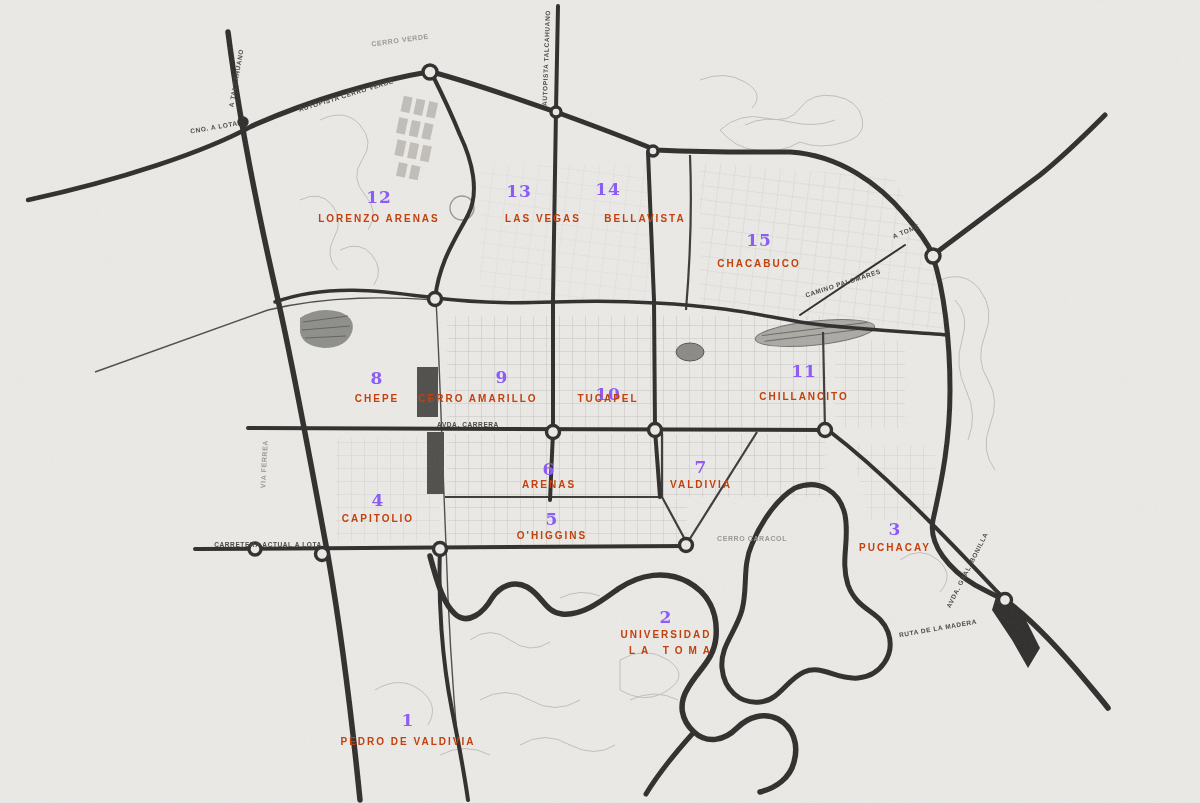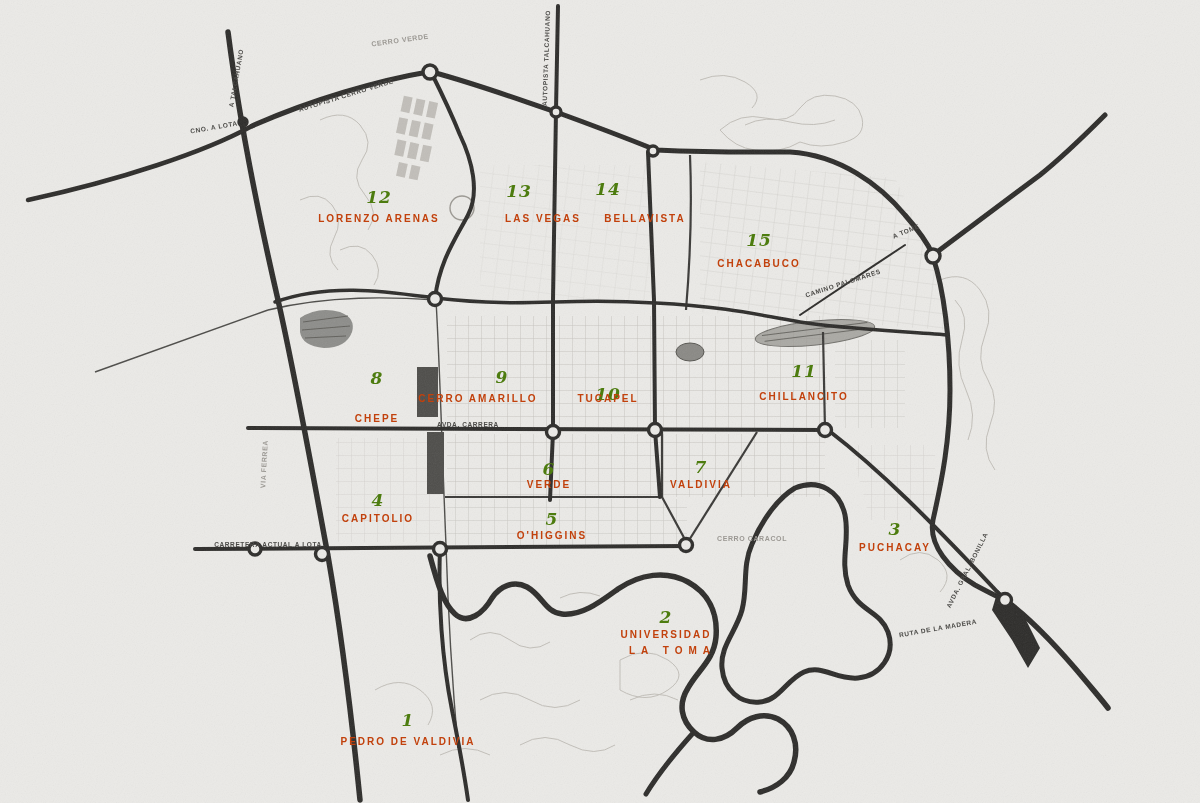--- a/index.html
+++ b/index.html
@@ -2,21 +2,21 @@
 <html><head>
 <meta charset="utf-8">
 <style>
   html,body{margin:0;padding:0;background:#dcdbd8;}
   #stage{position:relative;width:1200px;height:803px;overflow:hidden;
          background:#ebeae7;font-family:"Liberation Sans",sans-serif;}
   #mapsvg{position:absolute;left:0;top:0;}
   #labels{position:absolute;left:0;top:0;width:100%;height:100%;}
   .dnum{position:absolute;transform:translate(-50%,-50%);
         font-family:"DejaVu Serif",serif;font-weight:700;font-size:17px;
-        color:#4d7c0f;letter-spacing:1px;white-space:nowrap;font-style:italic;}
+        color:#8b5cf6;letter-spacing:1px;white-space:nowrap;}
   .dname{position:absolute;transform:translate(-50%,-50%);
          font-family:"Liberation Sans",sans-serif;font-weight:700;font-size:10px;
          color:#c2410c;letter-spacing:2px;white-space:nowrap;}
   .dname2{letter-spacing:6px;padding-left:13px;}
   .rlab{position:absolute;font-weight:700;font-size:6.5px;color:#4c4b48;
         letter-spacing:.6px;white-space:nowrap;}
   .rlab.faint{color:#9b9893;font-size:7px;}
   .grain{position:absolute;left:0;top:0;width:100%;height:100%;pointer-events:none;}
 </style>
 </head>
@@ -181,25 +181,25 @@
       <div class="dnum" style="left: 666px; top: 617px;">2</div>
       <div class="dname" style="left: 666px; top: 634px;">UNIVERSIDAD</div>
       <div class="dname dname2" style="left: 666px; top: 650px;">LA TOMA</div>
       <div class="dnum" style="left: 895px; top: 529px;">3</div>
       <div class="dname" style="left: 895px; top: 547px;">PUCHACAY</div>
       <div class="dnum" style="left: 378px; top: 500px;">4</div>
       <div class="dname" style="left: 378px; top: 518px;">CAPITOLIO</div>
       <div class="dnum" style="left: 552px; top: 519px;">5</div>
       <div class="dname" style="left: 552px; top: 535px;">O'HIGGINS</div>
       <div class="dnum" style="left: 549px; top: 469px;">6</div>
-      <div class="dname" style="left: 549px; top: 484px;">VERDE</div>
+      <div class="dname" style="left: 549px; top: 484px;">ARENAS</div>
       <div class="dnum" style="left: 701px; top: 467px;">7</div>
       <div class="dname" style="left: 701px; top: 484px;">VALDIVIA</div>
       <div class="dnum" style="left: 377px; top: 378px;">8</div>
-      <div class="dname" style="left: 377px; top: 398px; margin-top: 20px;">CHEPE</div>
+      <div class="dname" style="left: 377px; top: 398px;">CHEPE</div>
       <div class="dnum" style="left: 502px; top: 377px;">9</div>
       <div class="dname" style="left: 478px; top: 398px;">CERRO AMARILLO</div>
       <div class="dnum" style="left: 608px; top: 394px;">10</div>
       <div class="dname" style="left: 608px; top: 398px;">TUCAPEL</div>
       <div class="dnum" style="left: 804px; top: 371px;">11</div>
       <div class="dname" style="left: 804px; top: 396px;">CHILLANCITO</div>
       <div class="dnum" style="left: 379px; top: 197px;">12</div>
       <div class="dname" style="left: 379px; top: 218px;">LORENZO ARENAS</div>
       <div class="dnum" style="left: 519px; top: 191px;">13</div>
       <div class="dname" style="left: 519px; top: 218px; margin-left: 24px;">LAS VEGAS</div>

